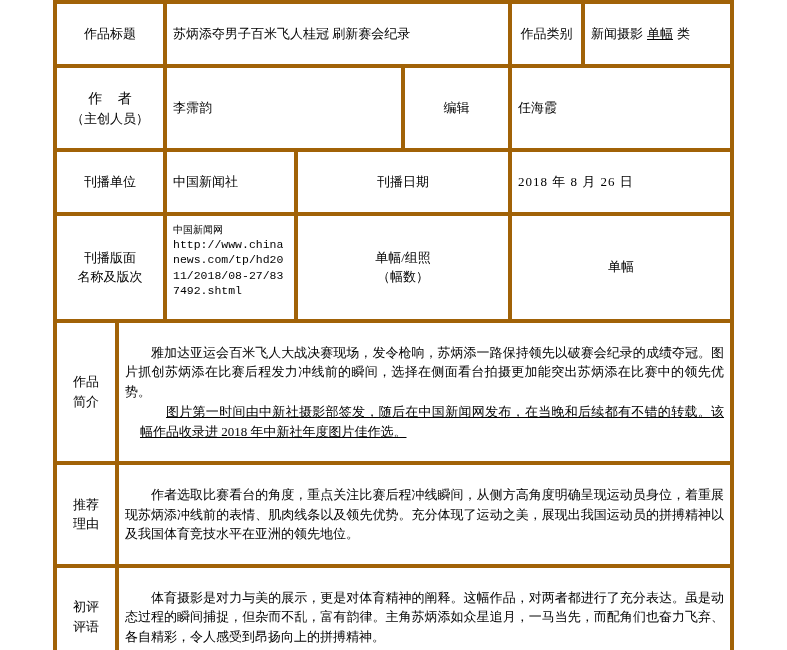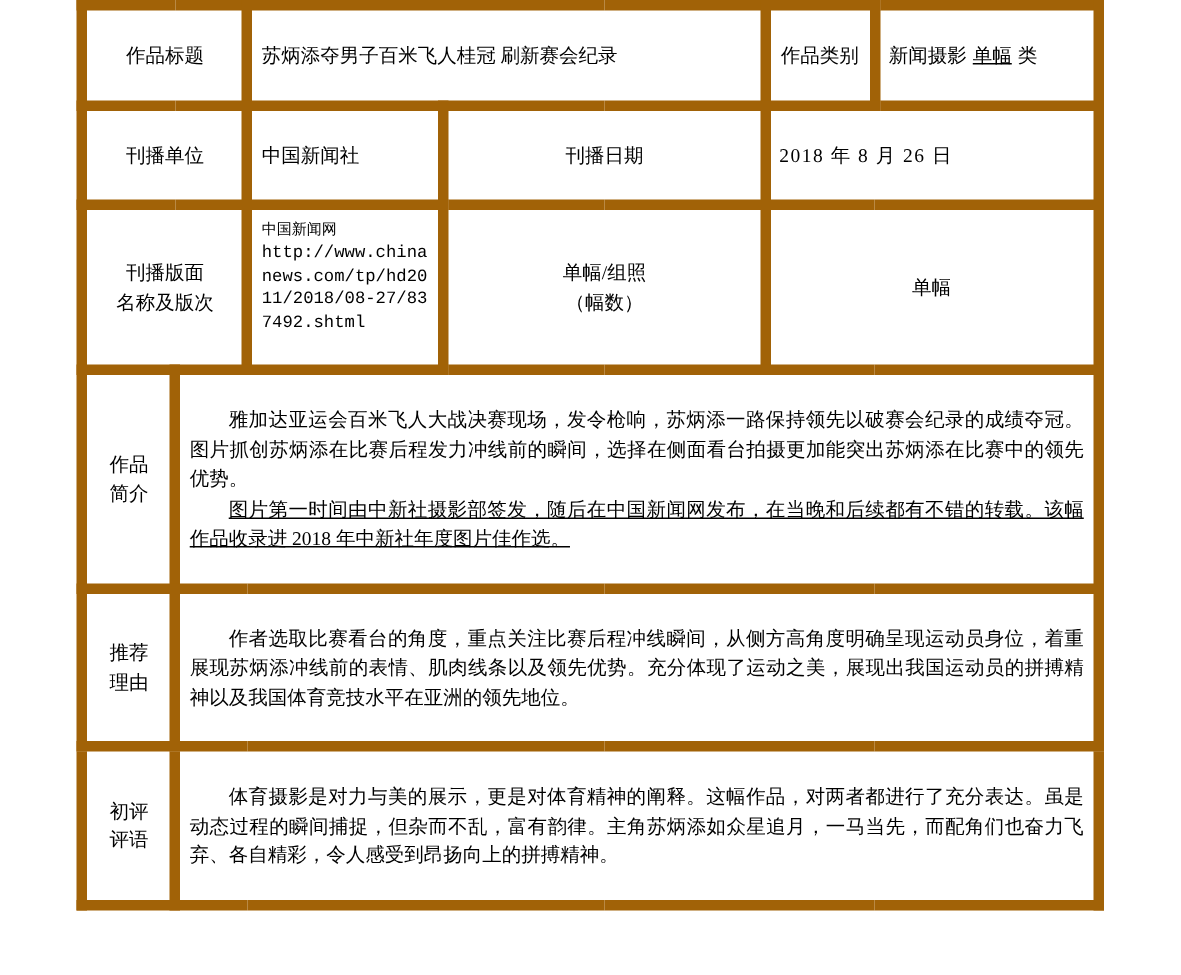--- a/index.html
+++ b/index.html
@@ -29,21 +29,21 @@
     margin-bottom: 14px;
     font-family: "Liberation Serif", "DejaVu Serif", serif;
   }
   table.form {
     border-collapse: collapse;
     width: 677px;
     margin: 0 auto;
     table-layout: fixed;
   }
   table.form td {
-    border: 7px solid #a16207;
+    border: 4px solid #a16207;
     padding: 20px 6px;
     vertical-align: middle;
     font-size: 13px;
     line-height: 1.5;
   }
   .lbl {
     text-align: center;
     font-size: 14px;
     white-space: nowrap;
   }
@@ -92,20 +92,21 @@
     text-align: justify;
     padding: 8px 10px 8px 8px;
     vertical-align: top;
   }
   .body-cell p {
     margin: 0;
     text-indent: 2em;
   }
   .body-cell p + p {
     margin-top: 1px;
+    margin-left: 15px;
   }
   .side-label {
     text-align: center;
     font-size: 15px;
     line-height: 1.9;
     white-space: nowrap;
   }
   .cat-cell {
     font-size: 14px;
     text-align: left;
@@ -150,20 +151,29 @@
       <td class="lbl" colspan="2">作品标题</td>
       <td class="val title-val" colspan="3">苏炳添夺男子百米飞人桂冠 刷新赛会纪录</td>
       <td class="lbl-two">
         <span>作品类别</span>
       </td>
       <td class="cat-cell">
         <span>新闻摄影</span><span class="u">单幅</span><span>类</span>
       </td>
     </tr>
 
+    <tr>
+      <td class="lbl-two" colspan="2">
+        <div class="lbl-sp">作 者</div>
+        <div>（主创人员）</div>
+      </td>
+      <td class="val" colspan="2">李霈韵</td>
+      <td class="lbl">编辑</td>
+      <td class="val" colspan="2">任海霞</td>
+    </tr>
 
     <tr>
       <td class="lbl" colspan="2">刊播单位</td>
       <td class="val">中国新闻社</td>
       <td class="lbl" colspan="2">刊播日期</td>
       <td class="date-cell" colspan="2">2018 年 8 月 26 日</td>
     </tr>
 
     <tr style="height:82px">
       <td class="lbl-two" colspan="2">

